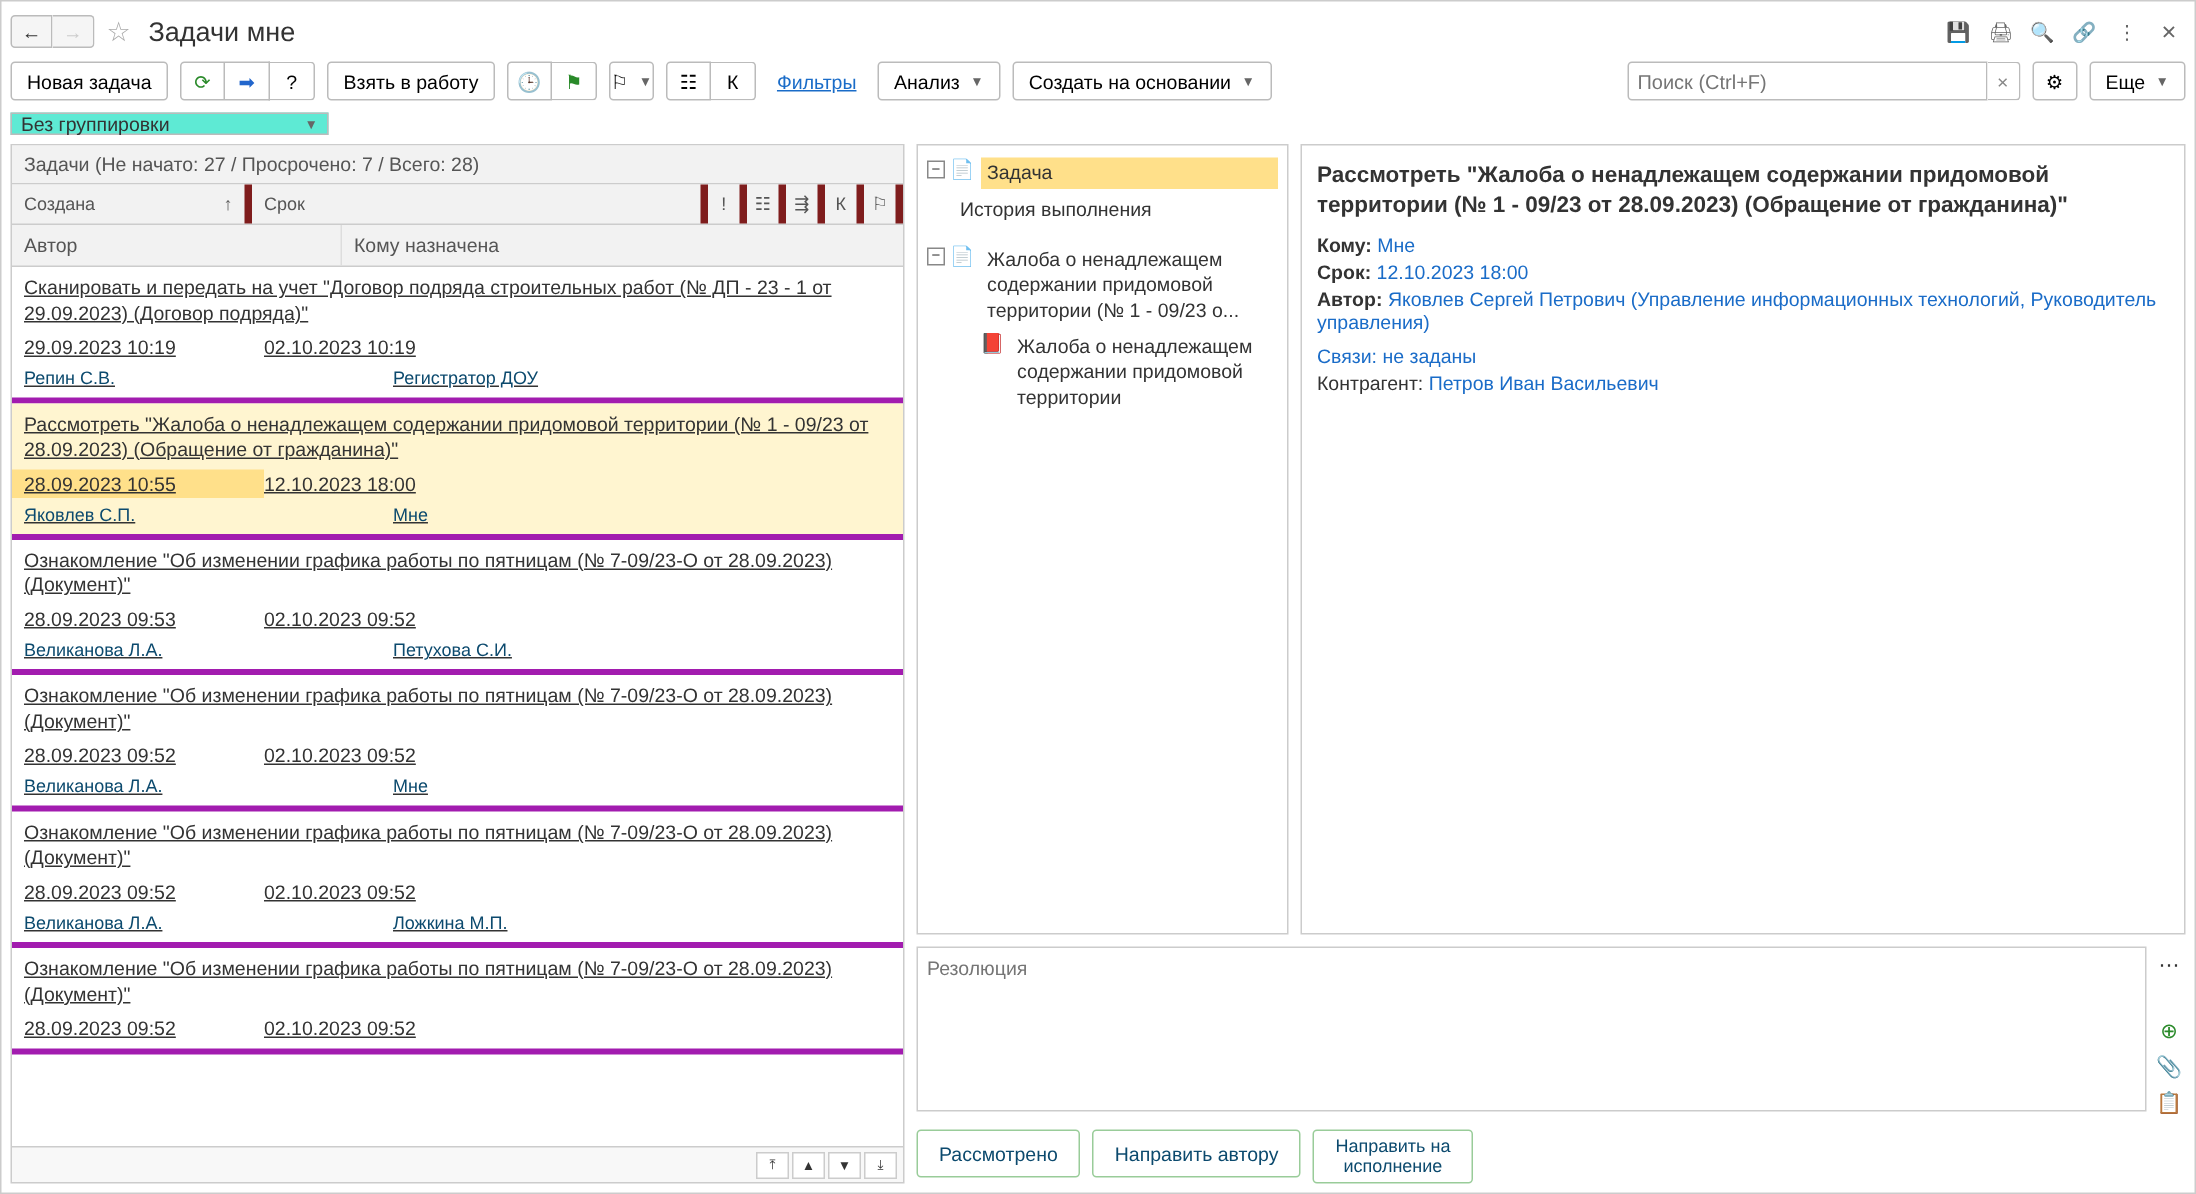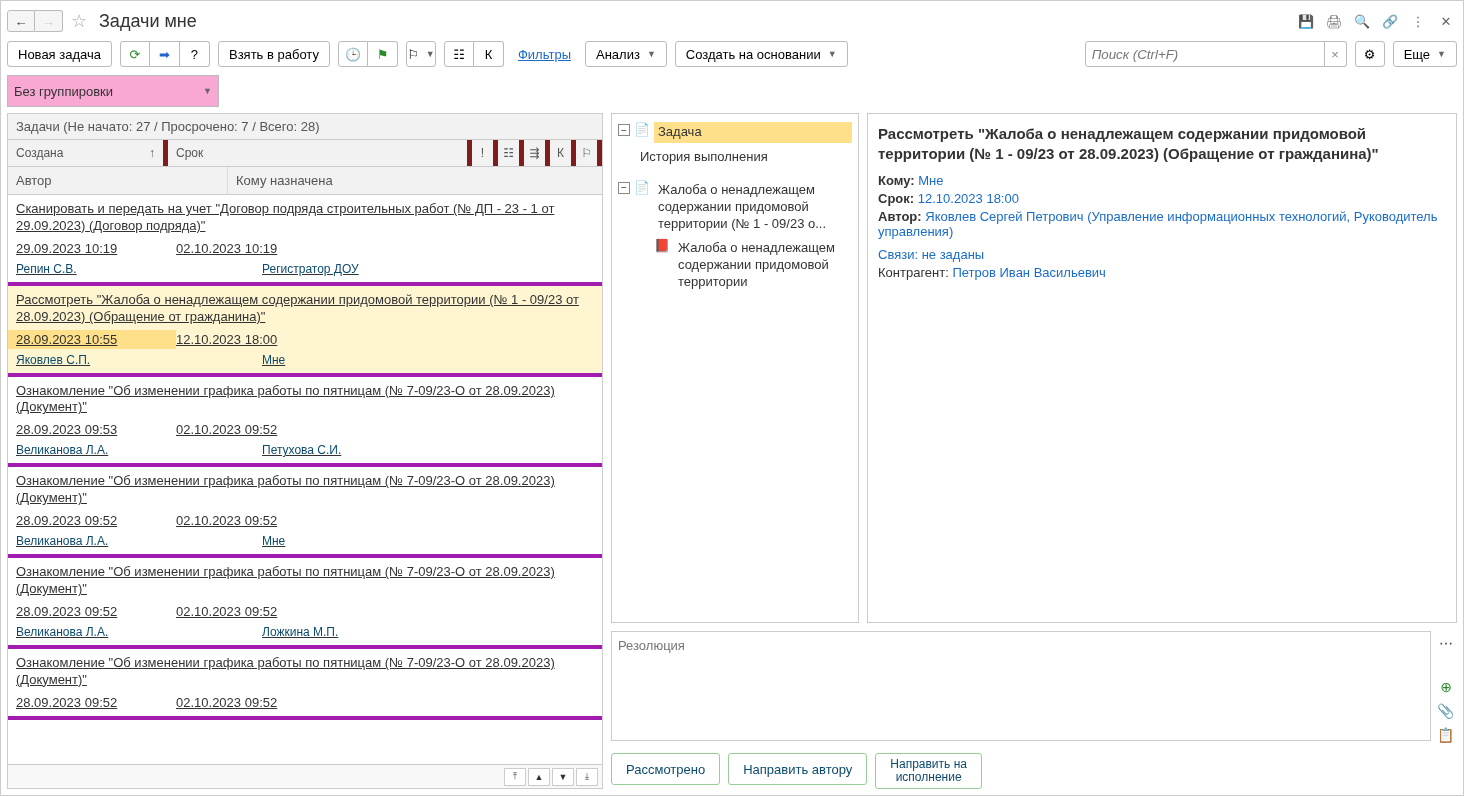--- a/index.html
+++ b/index.html
@@ -19,25 +19,25 @@
 .toolbar { display: flex; gap: 8px; align-items: center; margin-bottom: 8px; }
 .btn { height: 26px; border: 1px solid #bbb; background: #fff; padding: 0 10px; border-radius: 3px; cursor: pointer; display: flex; align-items: center; gap: 4px; font-size: 13px; }
 .btn-icon { width: 30px; padding: 0; justify-content: center; }
 .btn-grp { display: flex; }
 .btn-grp .btn { border-radius: 0; border-left: none; }
 .btn-grp .btn:first-child { border-radius: 3px 0 0 3px; border-left: 1px solid #bbb; }
 .btn-grp .btn:last-child { border-radius: 0 3px 3px 0; }
 .link { color: #1a6cc8; text-decoration: underline; cursor: pointer; padding: 0 6px; }
 .dropdown-caret { font-size: 9px; color: #666; margin-left: 3px; }
 .search-wrap { display: flex; margin-left: auto; }
-.search-input { width: 240px; height: 26px; border: 1px solid #bbb; padding: 0 6px; font-style: italic; color: #6d28d9; border-radius: 3px 0 0 3px; }
+.search-input { width: 240px; height: 26px; border: 1px solid #bbb; padding: 0 6px; color: #6d28d9; border-radius: 3px 0 0 3px; }
 .search-clear { width: 22px; height: 26px; border: 1px solid #bbb; border-left: none; border-radius: 0 3px 3px 0; background: #fff; display: flex; align-items: center; justify-content: center; cursor: pointer; color: #888; }
 
 .grouping-row { margin-bottom: 6px; }
-.grouping-select { width: 212px; height: 32px; border: 1px solid #bbb; padding: 0 6px; display: flex; align-items: center; justify-content: space-between; cursor: pointer; background: #f9a8d4; }
+.grouping-select { width: 212px; height: 15px; border: 1px solid #bbb; padding: 0 6px; display: flex; align-items: center; justify-content: space-between; cursor: pointer; background: #5eead4; }
 
 .main { flex: 1; display: flex; gap: 8px; min-height: 0; }
 .left-panel { width: 596px; border: 1px solid #ccc; display: flex; flex-direction: column; min-height: 0; }
 .tasks-header { background: #f2f2f2; border-bottom: 1px solid #ccc; padding: 5px 8px; color: #555; font-size: 13px; }
 .tasks-cols { display: flex; background: #f2f2f2; border-bottom: 1px solid #ccc; }
 .col { padding: 6px 8px; border-right: 5px solid #7f1d1d; color: #555; font-size: 12px; display: flex; align-items: center; gap: 4px; }
 .col1 { width: 160px; }
 .col2 { flex: 1; }
 .col3 { width: 26px; justify-content: center; }
 .tasks-cols2 { display: flex; background: #f2f2f2; border-bottom: 1px solid #ccc; }

